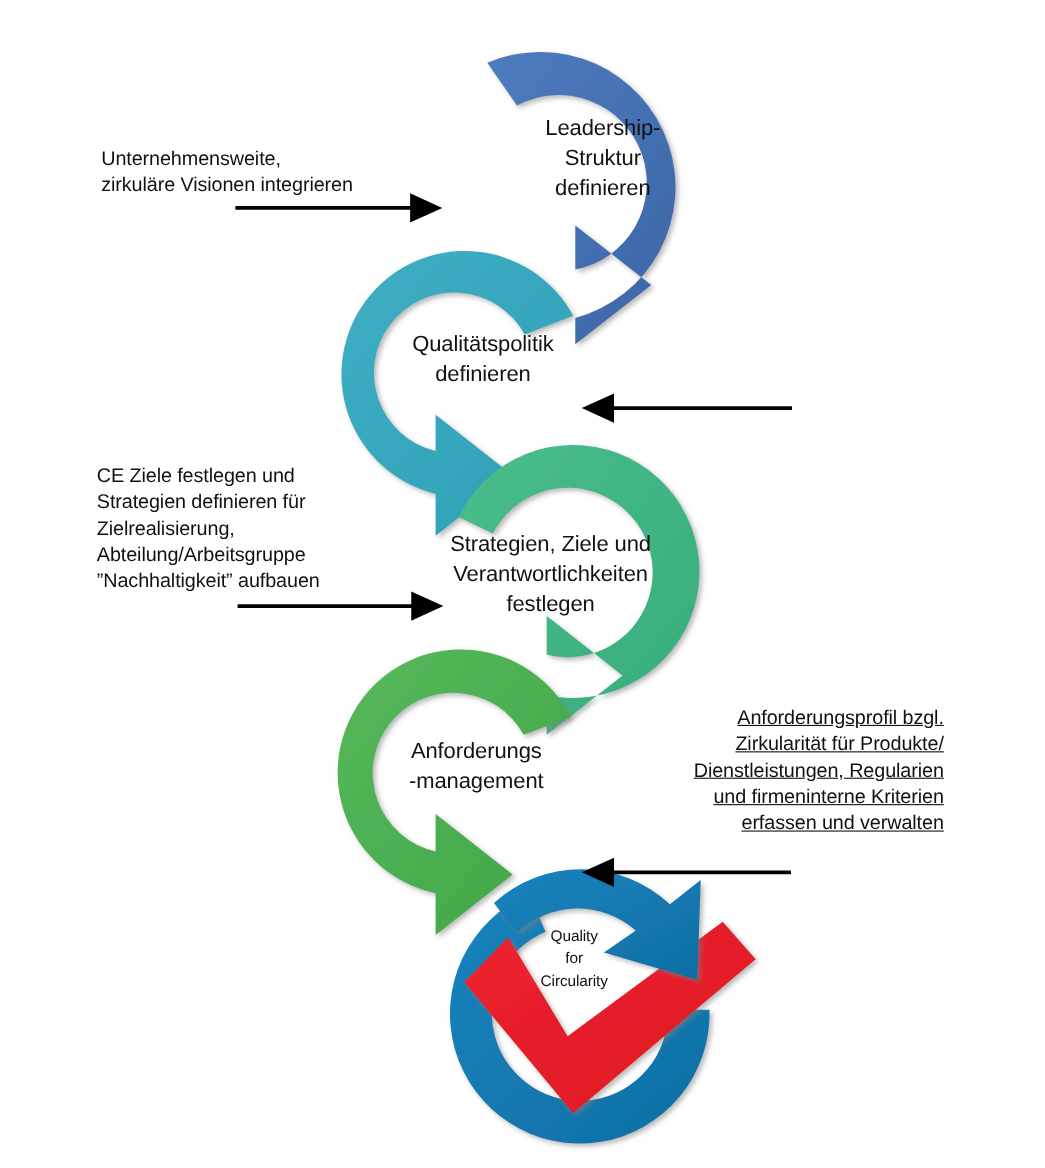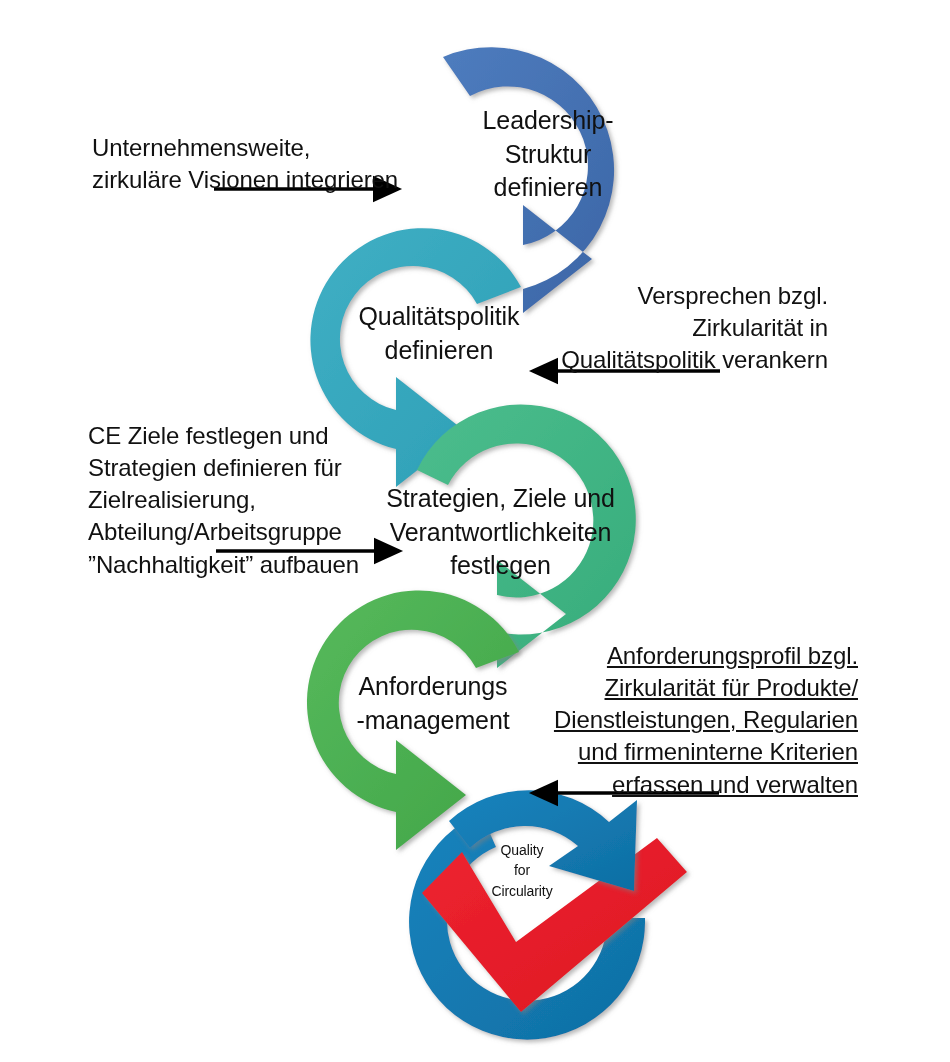--- a/index.html
+++ b/index.html
@@ -31,24 +31,24 @@
     color: #111111;
     font-family: "Liberation Sans", sans-serif;
     font-size: 21.5px;
     line-height: 1.34;
     white-space: pre-line;
     letter-spacing: -0.1px;
   }
   
   .node-label {
     text-align: center;
-    font-size: 25px;
+    font-size: 20px;
   }
   .side-label {
-    font-size: 24px;
+    font-size: 18px;
   }
   .side-label.left-block  { text-align: left; }
   .side-label.right-block { text-align: right; }
 
   #label-leadership   { left: 448px; top: 104px;  width: 200px; }
   #label-qualitaet    { left: 344px; top: 300px;  width: 190px; }
   #label-strategien   { left: 383px; top: 482px;  width: 235px; }
   #label-anforderung  { left: 338px; top: 670px;  width: 190px; }
   #label-quality      { left: 452px; top: 840px;  width: 140px; font-size: 14px; line-height: 1.45; }
 
@@ -196,23 +196,20 @@
 Verantwortlichkeiten
 festlegen</div>
 
   <div class="lbl node-label" id="label-quality">Quality
 for
 Circularity</div>
 
   <div class="lbl side-label left-block" id="label-vision">Unternehmensweite,
 zirkuläre Visionen integrieren</div>
 
-  <div class="lbl side-label right-block" id="label-versprechen">Versprechen bzgl.
-Zirkularität in
-Qualitätspolitik verankern</div>
 
   <div class="lbl side-label left-block" id="label-ce-ziele">CE Ziele festlegen und
 Strategien definieren für
 Zielrealisierung,
 Abteilung/Arbeitsgruppe
 ”Nachhaltigkeit” aufbauen</div>
 
   <div class="lbl side-label right-block" id="label-anfprofil">Anforderungsprofil bzgl.
 Zirkularität für Produkte/
 Dienstleistungen, Regularien

